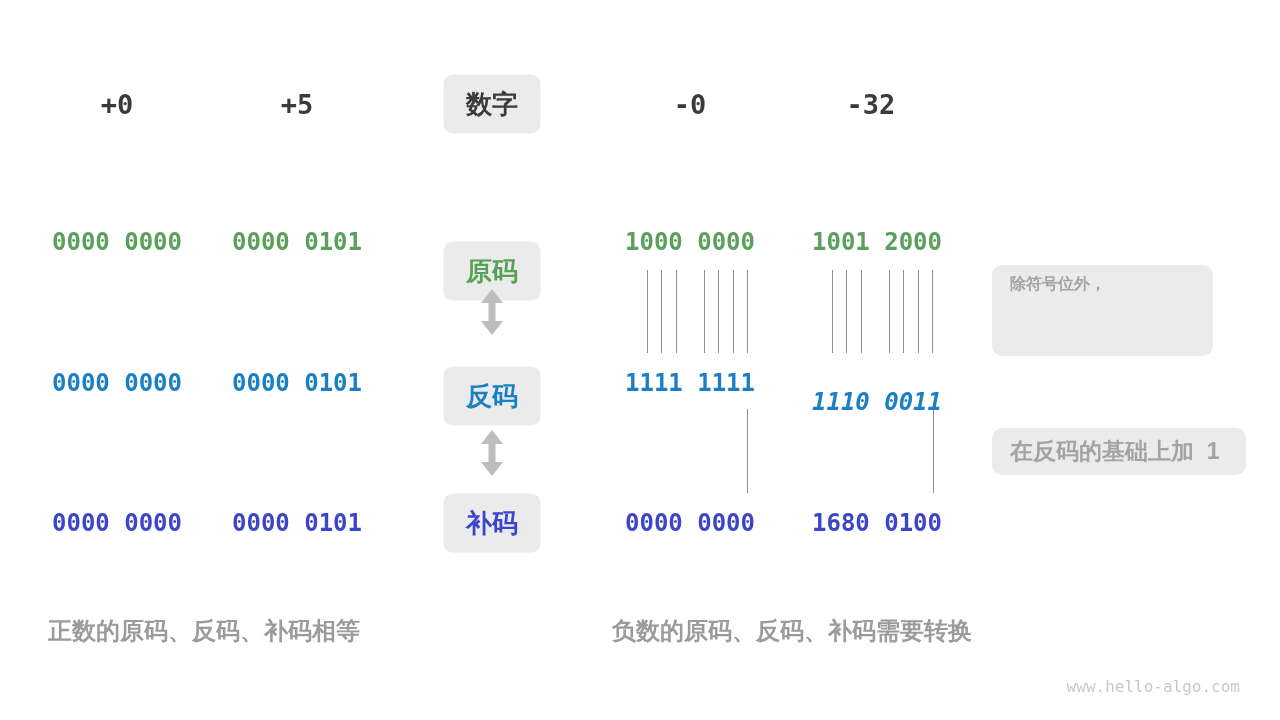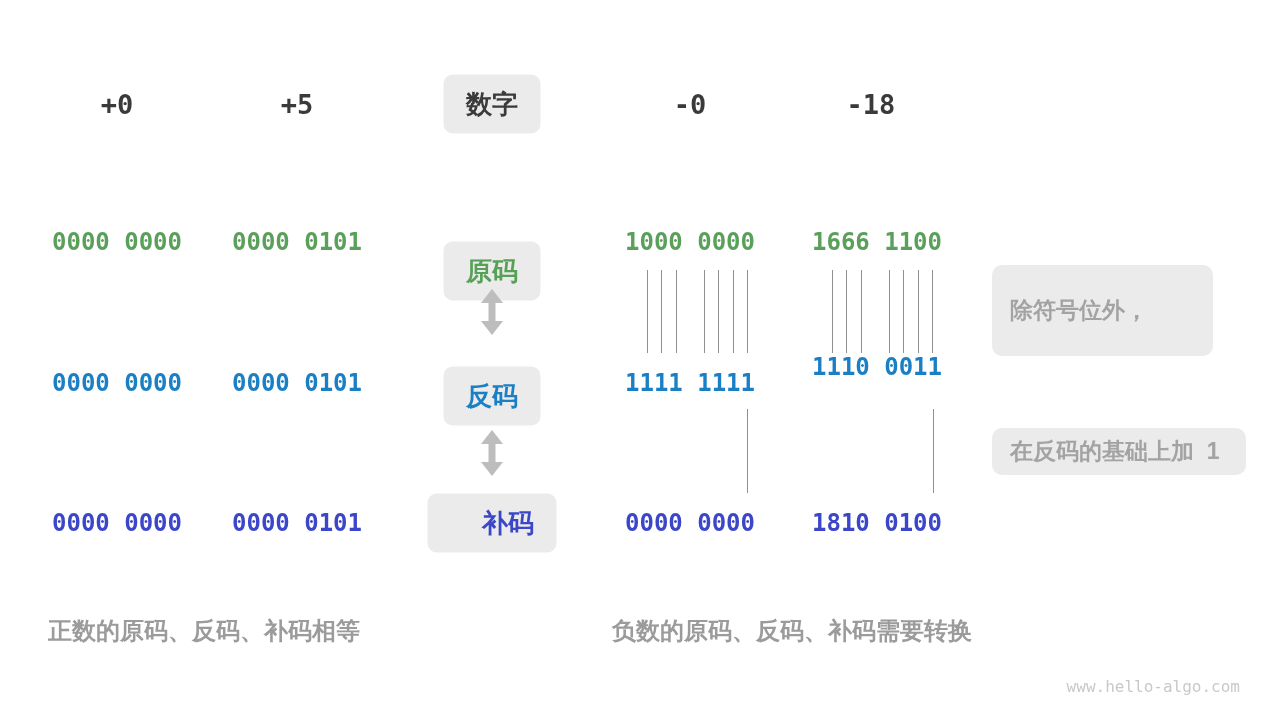--- a/index.html
+++ b/index.html
@@ -32,22 +32,22 @@
   .tagbox.indigo{color:#3c46c8;}
   .tick{
     position:absolute;width:1px;background:#909090;
   }
   .note{
     position:absolute;background:#ebebeb;border-radius:10px;
     color:#a3a3a3;font-weight:bold;
   }
   .note1{
     left:992px;top:265px;width:221px;height:91px;
-    font-size:23px;line-height:37px;
-    display:flex;flex-direction:column;justify-content:center;
+    font-size:16px;line-height:37px;
+    display:flex;flex-direction:column;justify-content:space-between;
     padding-left:18px;box-sizing:border-box;
   }
   .note2{
     left:992px;top:428px;width:254px;height:47px;
     font-size:23px;display:flex;align-items:center;
     padding-left:18px;box-sizing:border-box;white-space:pre;
   }
   .caption{
     position:absolute;top:631px;transform:translateY(-50%);
     font-size:24px;font-weight:bold;color:#9b9b9b;white-space:pre;
@@ -61,29 +61,29 @@
 </style>
 </head>
 <body>
 
 <div class="abs center num" style="left:117px;top:104px;">+0</div>
 <div class="abs center num" style="left:297px;top:104px;">+5</div>
 <div class="abs center tagbox dark" style="left:492px;top:104px;">
   <span>数字</span>
 </div>
 <div class="abs center num" style="left:690px;top:104px;">-0</div>
-<div class="abs center num" style="left:871px;top:104px;">-18</div>
+<div class="abs center num" style="left:871px;top:104px;">-32</div>
 
 <div class="abs center bin green" style="left:117px;top:242px;">0000 0000</div>
 <div class="abs center bin green" style="left:297px;top:242px;">0000 0101</div>
 <div class="abs center tagbox green" style="left:492px;top:242px;">
   <span>原码</span>
 </div>
 <div class="abs center bin green" style="left:690px;top:242px;">1000 0000</div>
-<div class="abs center bin green" style="left:877px;top:242px;">1666 1100</div>
+<div class="abs center bin green" style="left:877px;top:242px;">1001 2000</div>
 
 <svg class="arrow" style="left:492px;top:312px;" width="22" height="46" viewBox="0 0 22 46">
   <polygon points="11,0 0,14 22,14" fill="#bdbdbd"></polygon>
   <rect x="7.5" y="12" width="7" height="22" fill="#bdbdbd"></rect>
   <polygon points="11,46 0,32 22,32" fill="#bdbdbd"></polygon>
 </svg>
 
 <div id="ticks">
     <div class="tick" style="left: 647px; top: 270px; height: 83px;"></div>
     <div class="tick" style="left: 661px; top: 270px; height: 83px;"></div>
@@ -106,36 +106,36 @@
 <div class="note note1">
   <span>除符号位外，</span>
 </div>
 
 <div class="abs center bin blue" style="left:117px;top:383px;">0000 0000</div>
 <div class="abs center bin blue" style="left:297px;top:383px;">0000 0101</div>
 <div class="abs center tagbox blue" style="left:492px;top:396px;">
   <span>反码</span>
 </div>
 <div class="abs center bin blue" style="left:690px;top:383px;">1111 1111</div>
-<div class="abs center bin blue" style="left:877px;top:367px;">1110 0011</div>
+<div class="abs center bin blue" style="left:877px;top:402px;font-style:italic;">1110 0011</div>
 
 <svg class="arrow" style="left:492px;top:453px;" width="22" height="46" viewBox="0 0 22 46">
   <polygon points="11,0 0,14 22,14" fill="#bdbdbd"></polygon>
   <rect x="7.5" y="12" width="7" height="22" fill="#bdbdbd"></rect>
   <polygon points="11,46 0,32 22,32" fill="#bdbdbd"></polygon>
 </svg>
 
 <div class="note note2">
   <span>在反码的基础上加  1</span>
 </div>
 
 <div class="abs center bin indigo" style="left:117px;top:523px;">0000 0000</div>
 <div class="abs center bin indigo" style="left:297px;top:523px;">0000 0101</div>
-<div class="abs center tagbox indigo" style="left:492px;top:523px;padding-left:32px;">
+<div class="abs center tagbox indigo" style="left:492px;top:523px;">
   <span>补码</span>
 </div>
 <div class="abs center bin indigo" style="left:690px;top:523px;">0000 0000</div>
-<div class="abs center bin indigo" style="left:877px;top:523px;">1810 0100</div>
+<div class="abs center bin indigo" style="left:877px;top:523px;">1680 0100</div>
 
 <div class="caption" style="left:48px;">正数的原码、反码、补码相等</div>
 <div class="caption" style="left:612px;text-align:center;">负数的原码、反码、补码需要转换</div>
 
 <div class="watermark">www.hello-algo.com</div>
 
 </body></html>

